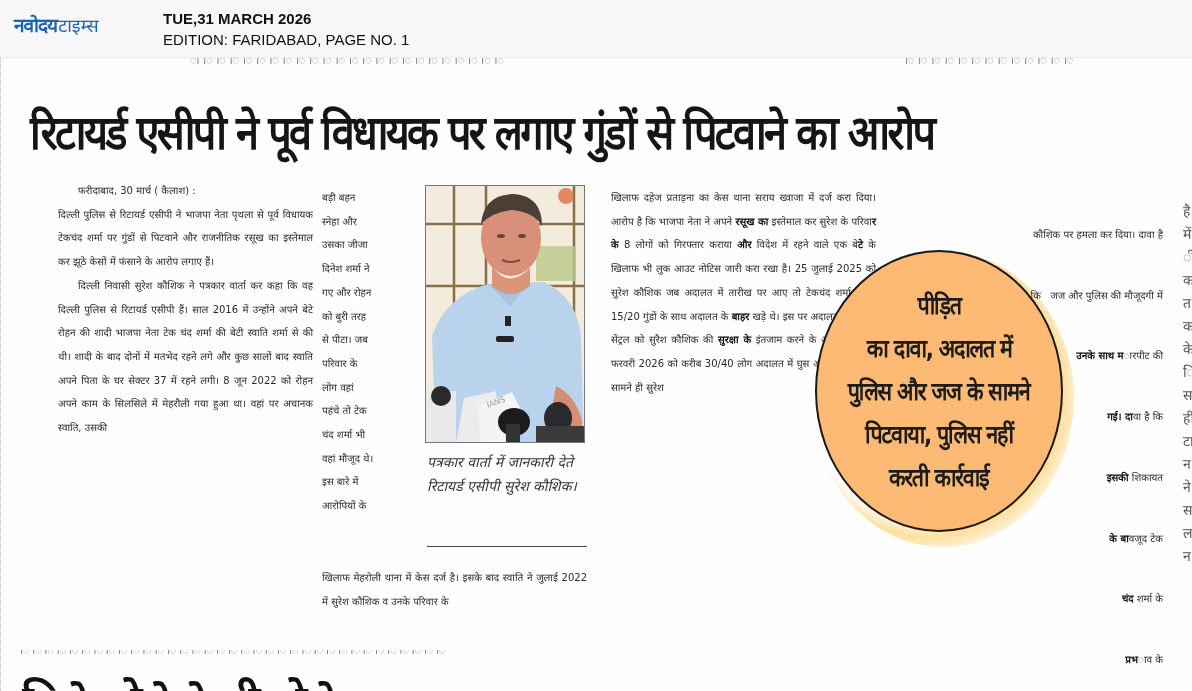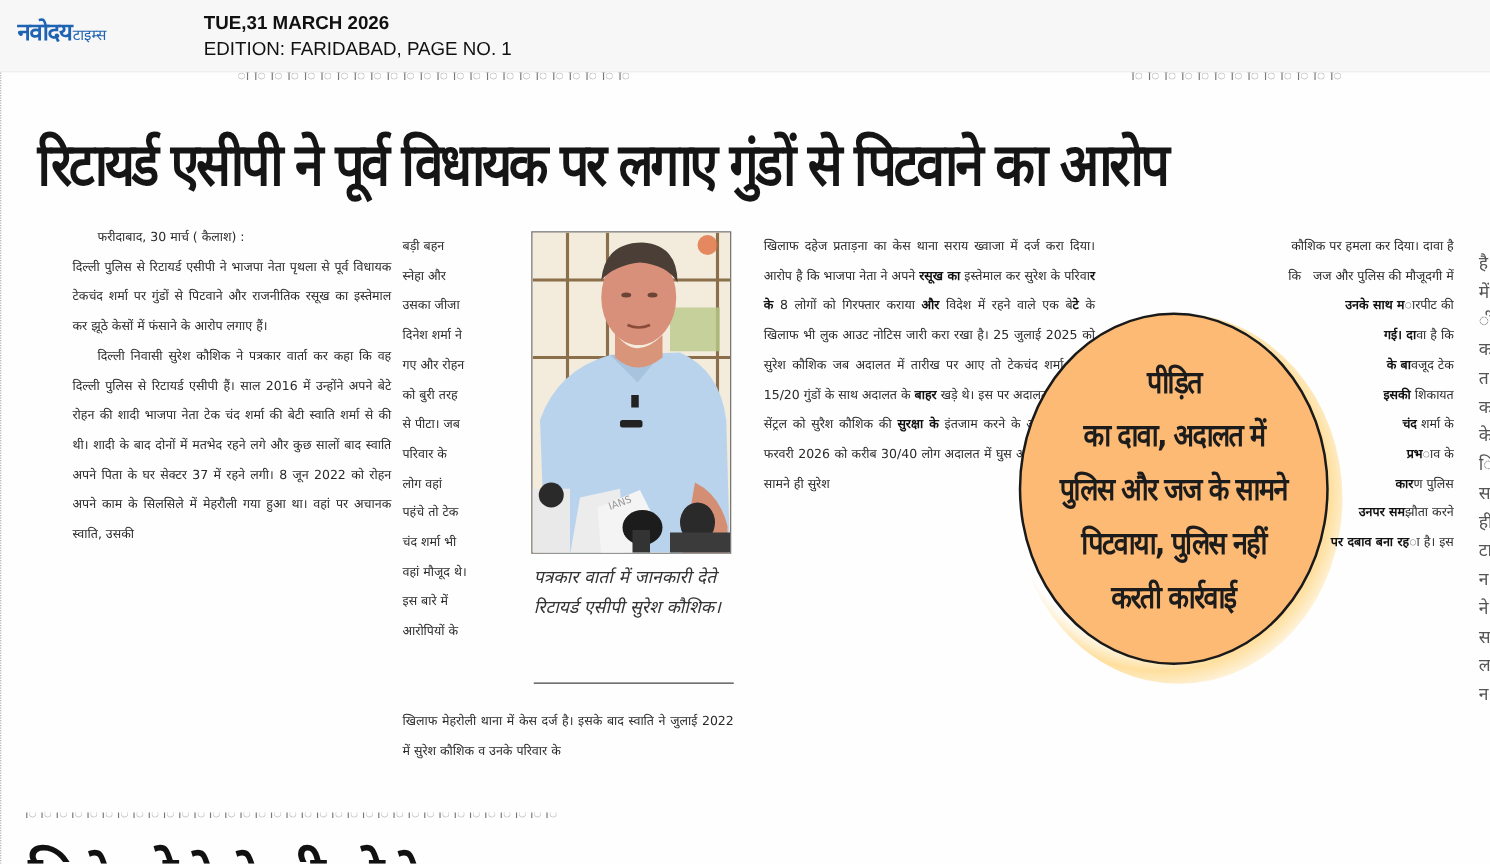--- a/index.html
+++ b/index.html
@@ -3,21 +3,21 @@
 <meta charset="utf-8">
 <style>
   * { box-sizing: border-box; margin: 0; padding: 0; }
   html, body { width: 1192px; height: 691px; overflow: hidden; background: #fdfdfd; }
   body { position: relative; font-family: "DejaVu Sans", sans-serif; color: #222; }
 
   
   .topbar { position: absolute; left: 0; top: 0; width: 1192px; height: 58px; background: #f7f7f7; border-bottom: 1px solid #ececec; }
   .logo { position: absolute; left: 14px; top: 12px; display: flex; align-items: baseline; text-align: center; }
   .logo-main { font-family: "DejaVu Sans", sans-serif; font-weight: bold; font-size: 19px; color: #1f63b3; letter-spacing: -1px; }
-  .logo-sub { font-family: Liberation Sans, sans-serif; font-size: 12px; color: #1f63b3; margin-left: 1px; }
+  .logo-sub { font-family: Liberation Sans, sans-serif; font-size: 18px; color: #1f63b3; margin-left: 1px; }
   .edition-info { position: absolute; left: 163px; top: 8px; font-family: "Liberation Sans", sans-serif; font-size: 15px; font-weight: bold; color: #111; line-height: 21px; }
   .edition-info div { white-space: nowrap; }
   .edition-info .ed { font-weight: normal; font-size: 15px; }
 
   
   .page { position: absolute; left: 0; top: 58px; width: 1192px; height: 633px; background: #fefefe; }
   .left-edge { position: absolute; left: 0; top: 58px; width: 3px; height: 633px; border-left: 1px dotted #b9b9b9; }
   .cut-strip-top { position: absolute; top: 58px; height: 8px; overflow: hidden; font-size: 11px; color: #777; letter-spacing: 1px; white-space: nowrap; line-height: 6px; }
   .cut-strip-bottom { position: absolute; top: 650px; height: 6px; overflow: hidden; font-size: 11px; color: #777; white-space: nowrap; line-height: 2px; }
 
@@ -26,21 +26,21 @@
   .col { position: absolute; font-family: "DejaVu Sans", sans-serif; font-size: 10px; line-height: 23.7px; color: #2a2a2a; text-align: justify; }
   .col p { text-indent: 0; }
   .col .indent { text-indent: 20px; }
   .col1 { left: 58px; top: 179px; width: 255px; }
   .col2 { left: 322px; top: 186px; width: 95px; }
   .col2b { left: 322px; top: 566px; width: 265px; }
   .col3 { left: 611px; top: 186px; width: 265px; }
   .col4 { left: 900px; top: 186px; width: 263px; }
   b, .bold { font-weight: bold; color: #111; }
 
-  .r { text-align: right; }
+  .r { text-align: right; margin-top: 37px; }
 
   
   .photo { position: absolute; left: 425px; top: 185px; width: 160px; height: 258px; border: 1px solid #777; overflow: hidden; background: #efe6d6; }
   .photo svg { display: block; }
   .caption { position: absolute; left: 427px; top: 450px; width: 160px; font-family: "DejaVu Sans", sans-serif; font-style: italic; font-size: 14px; line-height: 24px; color: #333; }
   .caption-rule { position: absolute; left: 427px; top: 546px; width: 160px; height: 1px; background: #444; }
 
   
   .quote-glow { position: absolute; left: 812px; top: 251px; width: 262px; height: 296px; border-radius: 50%; background: radial-gradient(ellipse at 44% 48%, rgba(255,214,120,0) 58%, rgba(255,198,80,0.55) 66%, rgba(255,220,150,0.25) 74%, rgba(255,255,255,0) 80%); }
   .quote { position: absolute; left: 815px; top: 250px; width: 248px; height: 282px; border-radius: 50%; background: #fdba74; border: 2px solid #1a1a1a; text-align: center; display: flex; flex-direction: column; align-items: center; justify-content: center; font-weight: bold; }
@@ -153,22 +153,22 @@
   <span>पुलिस और जज के सामने</span>
   <span>पिटवाया, पुलिस नहीं</span>
   <span>करती कार्रवाई</span>
 </div>
 
 <div class="col col4">
   <div class="r"><span>कौशिक पर हमला कर दिया। दावा है</span></div>
   <div class="r"><span style="white-space:pre">कि   जज और पुलिस की मौजूदगी में</span></div>
   <div class="r"><b>उनके साथ म</b><span>ारपीट की</span></div>
   <div class="r"><b>गई। दा</b><span>वा है कि</span></div>
+  <div class="r"><b>इसकी</b><span> शिकायत</span></div>
   <div class="r"><b>के बा</b><span>वजूद टेक</span></div>
-  <div class="r"><b>इसकी</b><span> शिकायत</span></div>
   <div class="r"><b>चंद</b><span> शर्मा के</span></div>
   <div class="r"><b>प्रभ</b><span>ाव के</span></div>
   <div class="r"><b>कार</b><span>ण पुलिस</span></div>
   <div class="r"><b>उनपर सम</b><span>झौता करने</span></div>
   <div class="r"><b>पर दबाव बना रह</b><span>ा है। इस</span></div>
 </div>
 
 <div class="next-col">है में ी क त क के ि स हीं टा न ने स ला न</div>
 
 <div class="cut-strip-bottom" style="left:20px;width:1150px;">ि ि ि ि ि ि ि ि ि ि ि ि ि ि ि ि ि ि ि ि ि ि ि ि ि ि ि ि ि ि ि ि ि ि ि</div>

